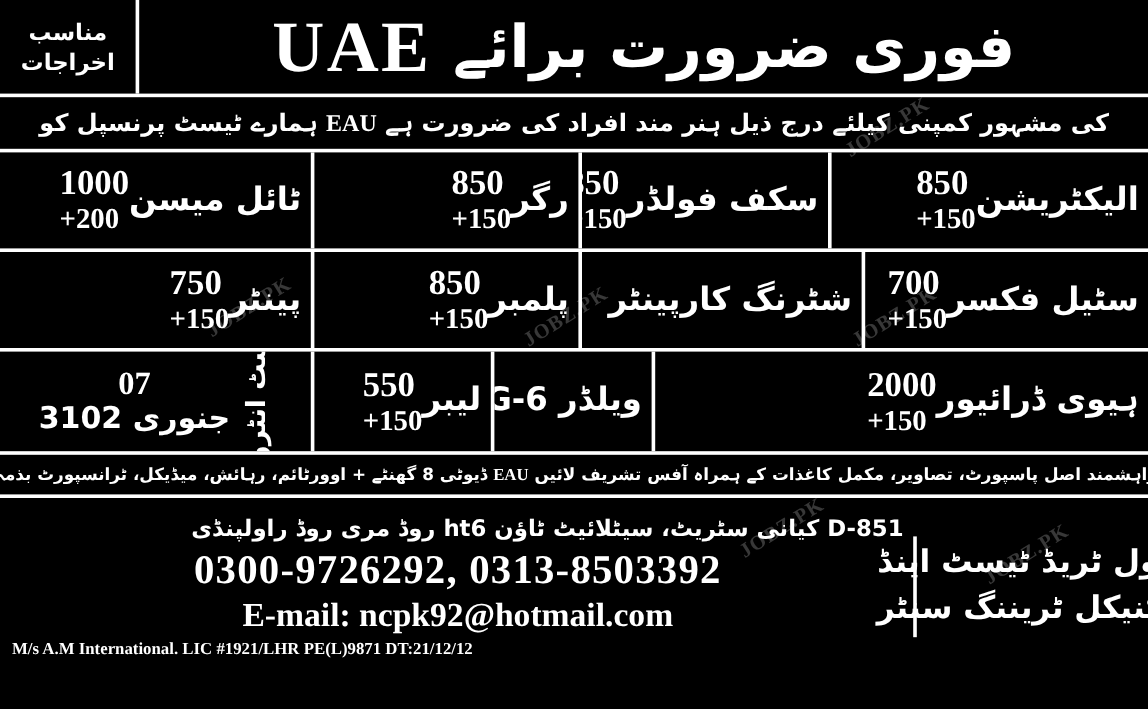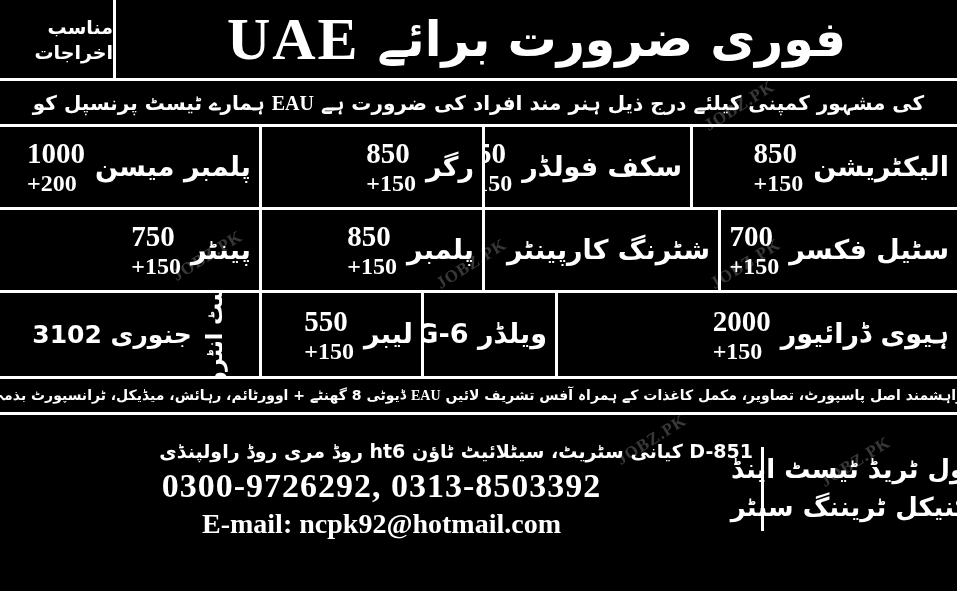--- a/index.html
+++ b/index.html
@@ -31,21 +31,21 @@
     height: 78px;
     border-bottom: 3px solid #ffffff;
     display: flex;
     align-items: stretch;
   }
   .header-left {
     width: 116px;
     border-right: 3px solid #ffffff;
     display: flex;
     flex-direction: column;
-    align-items: flex-end;
+    align-items: center;
     justify-content: center;
     gap: 3px;
     padding: 2px 0;
     box-sizing: border-box;
   }
   .header-left .line {
     font-size: 19px;
     font-weight: bold;
     letter-spacing: 1px;
   }
@@ -105,21 +105,20 @@
   .jrow:last-child {
     border-bottom: none;
   }
   .cell {
     display: flex;
     align-items: center;
     justify-content: flex-end;
     border-left: 3px solid #ffffff;
     padding: 0 8px;
     box-sizing: border-box;
-    gap: 10px;
     overflow: hidden;
   }
   .cell:first-child {
     border-left: none;
   }
   .cell .title {
     font-size: 27px;
     font-weight: bold;
     white-space: nowrap;
     line-height: 1.05;
@@ -148,21 +147,21 @@
   .r1 .c4 { flex: 1; }
 
   
   .r2 .c1 { width: 259px; }
   .r2 .c2 { width: 223px; }
   .r2 .c3 { width: 236px; }
   .r2 .c4 { flex: 1; }
 
   
   .r3 .c1 { width: 259px; }
-  .r3 .c2 { width: 162px; }
+  .r3 .c2 { width: 150px; }
   .r3 .c3 { width: 134px; text-align: center; }
   .r3 .c5 { flex: 1; }
 
   .interview {
     display: flex;
     align-items: center;
     justify-content: center;
     gap: 10px;
   }
   .interview .label {
@@ -305,21 +304,21 @@
   </div>
 
   <div class="jobs">
 
     <div class="jrow r1">
       <div class="cell c1">
         <div class="pay">
           <span class="amt">1000</span>
           <span class="plus">+200</span>
         </div>
-        <div class="title urdu">پلمبر میسن</div>
+        <div class="title urdu">ٹائل میسن</div>
       </div>
       <div class="cell c2">
         <div class="pay">
           <span class="amt">850</span>
           <span class="plus">+150</span>
         </div>
         <div class="title urdu">رگر</div>
       </div>
       <div class="cell c3">
         <div class="pay">
@@ -361,20 +360,21 @@
           <span class="amt">700</span>
           <span class="plus">+150</span>
         </div>
         <div class="title urdu">سٹیل فکسر</div>
       </div>
     </div>
 
     <div class="jrow r3">
       <div class="cell c1 interview">
         <div class="date">
+          <span class="num">07</span>
           <span class="urdu">جنوری 2013</span>
         </div>
         <div class="label urdu">ٹیسٹ انٹرویو</div>
       </div>
       <div class="cell c2">
         <div class="pay">
           <span class="amt">550</span>
           <span class="plus">+150</span>
         </div>
         <div class="title urdu">لیبر</div>
@@ -396,20 +396,21 @@
 
   <div class="conditions">
     <div class="conditions-text urdu"><span>لیبر لاء کے مطابق، خواہشمند اصل پاسپورٹ، تصاویر، مکمل کاغذات کے ہمراہ آفس تشریف لائیں</span> <span class="en">UAE</span> <span>ڈیوٹی 8 گھنٹے + اوورٹائم، رہائش، میڈیکل، ٹرانسپورٹ بذمہ کمپنی، دیگر مراعات</span></div>
   </div>
 
   <div class="footer">
     <div class="footer-left">
       <div class="addr urdu">158-D کیانی سٹریٹ، سیٹلائیٹ ٹاؤن 6th روڈ مری روڈ راولپنڈی</div>
       <div class="phones">0300-9726292, 0313-8503392</div>
       <div class="email"><span>E-mail:</span> <span>ncpk92@hotmail.com</span></div>
+      <div class="license">M/s A.M International. LIC #1921/LHR PE(L)9871 DT:21/12/12</div>
     </div>
     <div class="footer-right">
       <div class="company-name urdu">
         <div>راول ٹریڈ ٹیسٹ اینڈ</div>
         <div>ٹیکنیکل ٹریننگ سنٹر</div>
       </div>
     </div>
   </div>
 
   <div class="wm w1">JOBZ.PK</div>

